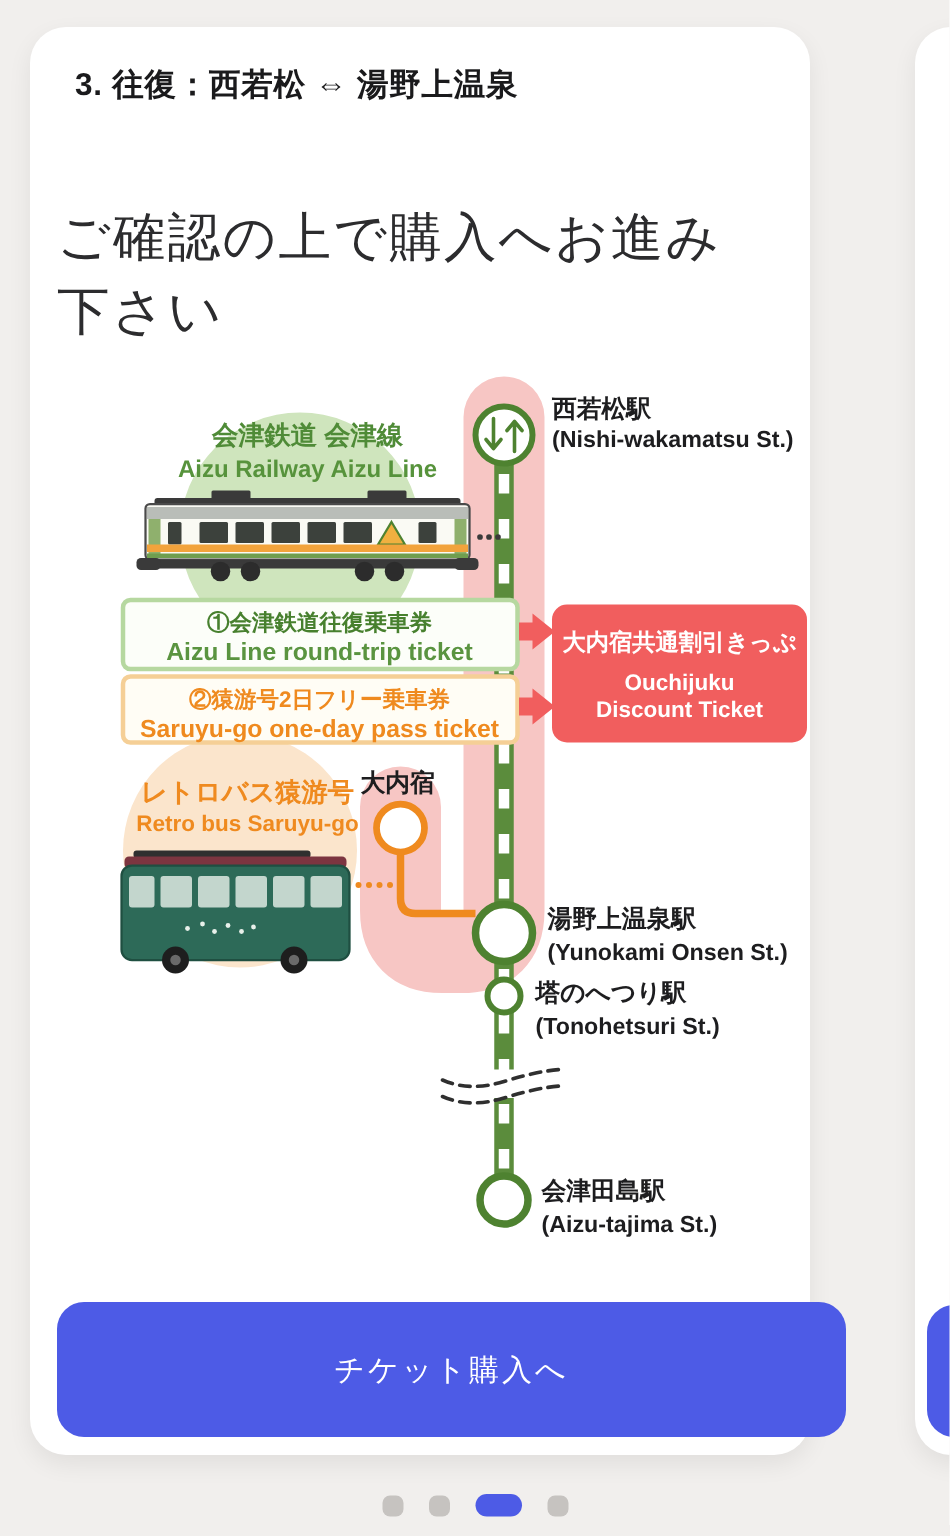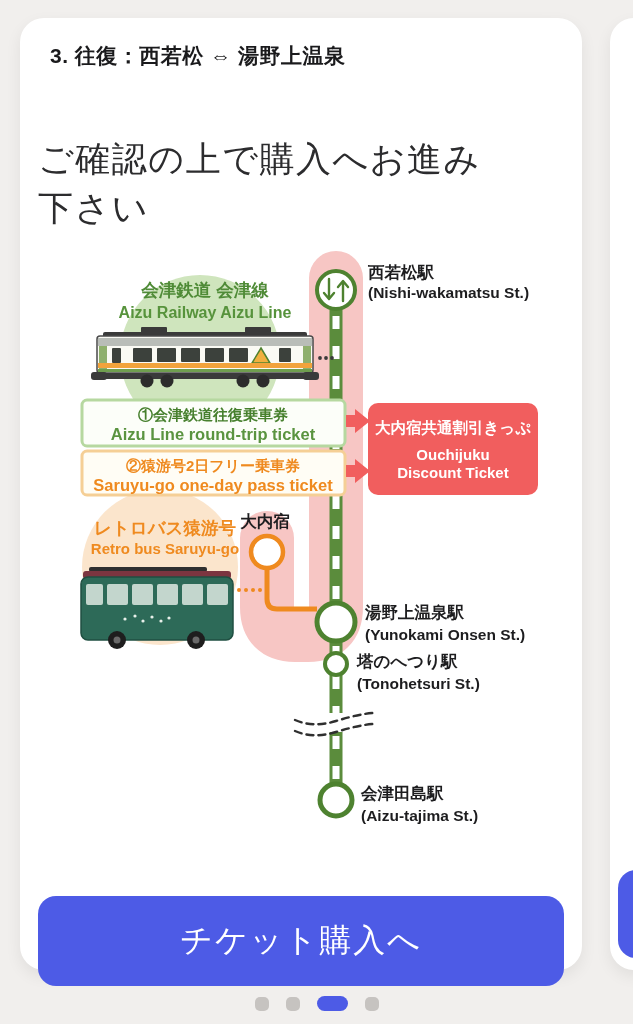--- a/index.html
+++ b/index.html
@@ -1,20 +1,20 @@
 <!DOCTYPE html>
 <html><head>
 <meta charset="utf-8">
 <style>
   * { margin:0; padding:0; box-sizing:border-box; }
   html,body { width:633px; height:1024px; overflow:hidden; }
   body { background:#f1efed; font-family:"Liberation Sans", sans-serif; position:relative; }
 
   .card {
-    position:absolute; left:20px; top:18px; width:562px; height:952px;
+    position:absolute; left:20px; top:18px; width:520px; height:952px;
     background:#ffffff; border-radius:24px;
     box-shadow:0 6px 16px rgba(0,0,0,0.07);
   }
   .next-card {
     position:absolute; left:610px; top:18px; width:60px; height:952px;
     background:#ffffff; border-radius:24px;
     box-shadow:0 6px 16px rgba(0,0,0,0.07); overflow:hidden;
   }
   .next-card .mini-btn {
     position:absolute; left:8px; top:852px; width:70px; height:88px;
@@ -42,23 +42,23 @@
   .t-tkt-ja-g { fill:#47802e; font-size:15px;   font-weight:bold; text-anchor:middle; }
   .t-tkt-en-g { fill:#5a9440; font-size:16.5px; font-weight:bold; text-anchor:middle; }
   .t-tkt-ja-o { fill:#ef8a1f; font-size:15px;   font-weight:bold; text-anchor:middle; }
   .t-tkt-en-o { fill:#ef8a1f; font-size:16.5px; font-weight:bold; text-anchor:middle; }
   .t-red { fill:#ffffff; font-weight:bold; text-anchor:middle; }
   .break-line { fill:none; stroke:#2f2f2f; stroke-width:2.4; stroke-dasharray:7 5; stroke-linecap:round; }
 
   .cta-button {
     position:absolute; left:18px; top:850px; width:526px; height:90px;
     background:#4d5be6; border:none; border-radius:18px;
-    color:#ffffff; font-size:32px; letter-spacing:2px; font-weight:500;
+    color:#ffffff; font-size:20px; letter-spacing:2px; font-weight:500;
     font-family:Liberation Sans, sans-serif; cursor:pointer;
-    display:flex; align-items:center; justify-content:center;margin-top:28px;
+    display:flex; align-items:center; justify-content:center;
   }
 
   .pagination {
     position:absolute; left:0; top:996px; width:633px;
     display:flex; justify-content:center; align-items:center; gap:17px;
   }
   .dot { width:14px; height:14px; border-radius:5px; background:#c6c3c0; }
   .dot.active { width:31px; height:15px; border-radius:8px; background:#4d5be6; }
 </style>
 </head>

